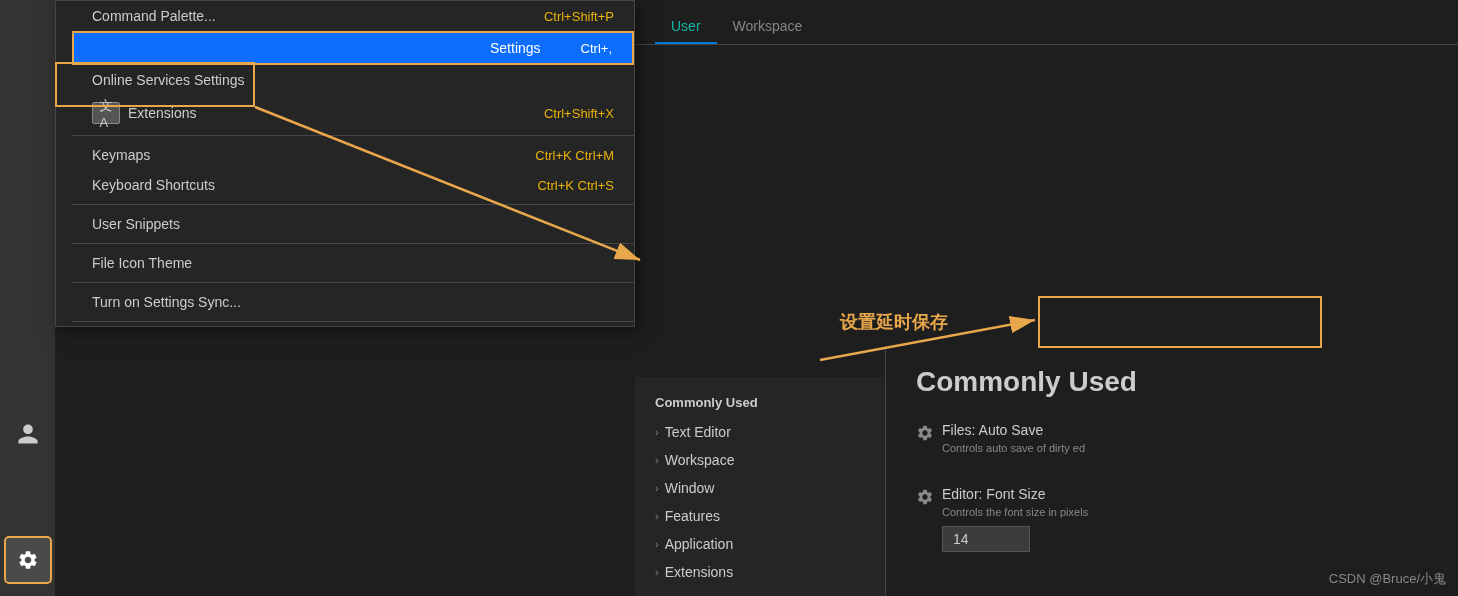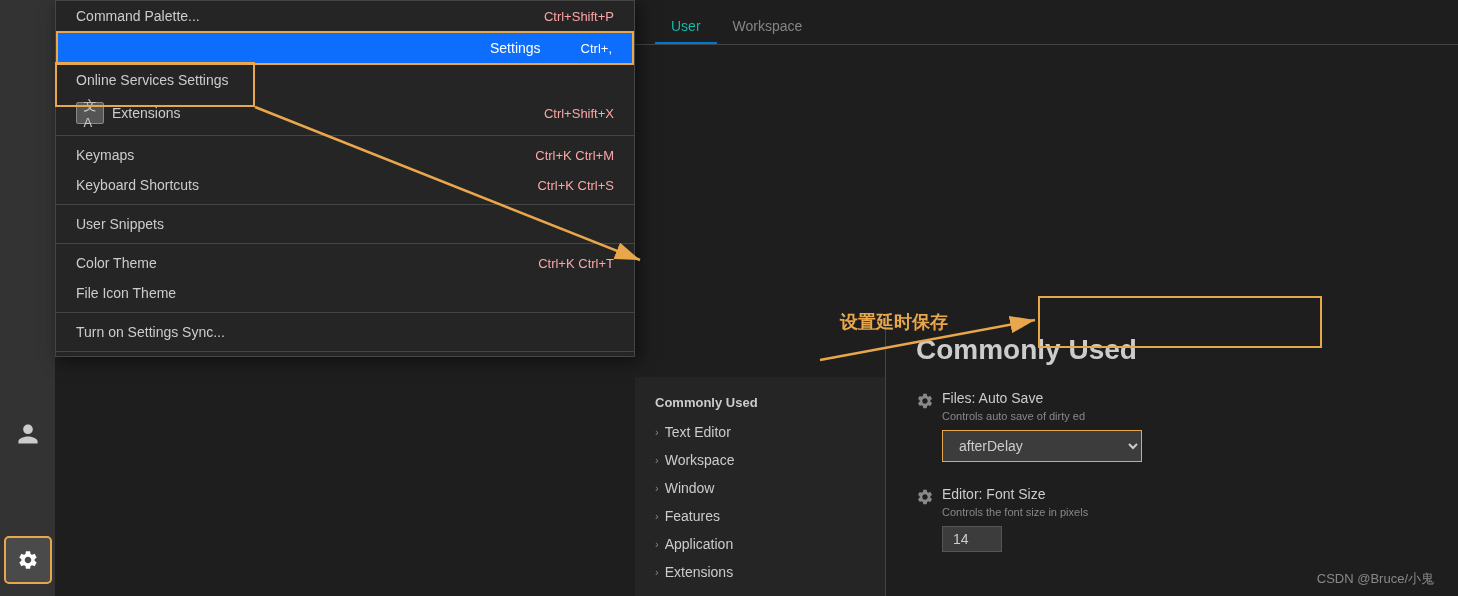--- a/index.html
+++ b/index.html
@@ -57,39 +57,40 @@
     
     .dropdown-menu {
       position: absolute;
       left: 55px;
       top: 0;
       width: 580px;
       background: #252526;
       border: 1px solid #454545;
       z-index: 100;
       box-shadow: 4px 4px 16px rgba(0,0,0,0.5);
+      padding-left: 16px;
     }
     .menu-item {
       display: flex;
       align-items: center;
       justify-content: space-between;
       padding: 7px 20px;
       color: #cccccc;
       font-size: 14px;
       cursor: pointer;
       white-space: nowrap;
     }
     .menu-item.highlighted {
       background: #0d6efd;
       color: #ffffff;
       border: 2px solid #e8a74b;
       justify-content: flex-end;
     }
     .menu-item .shortcut {
-      color: #fca5a5;
+      color: #eab308;
       font-size: 13px;
       margin-left: 40px;
     }
     .menu-item.highlighted .shortcut {
       color: #ffffff;
     }
     .menu-separator {
       height: 1px;
       background: #454545;
       margin: 4px 0;
@@ -221,21 +222,21 @@
       font-size: 14px;
       min-width: 200px;
       cursor: pointer;
     }
     .input-box {
       background: #3c3c3c;
       color: #cccccc;
       border: 1px solid #555;
       padding: 4px 10px;
       font-size: 14px;
-      width: 60px;
+      width: 88px;
     }
     .setting-row {
       display: flex;
       align-items: flex-start;
     }
     .setting-gear {
       margin-top: 2px;
       margin-right: 8px;
     }
 
@@ -268,21 +269,21 @@
       position: absolute;
       left: 635px;
       top: 0;
       right: 0;
       bottom: 0;
     }
 
     .csdn-watermark {
       position: absolute;
       bottom: 8px;
-      right: 24px;
+      right: 12px;
       color: #888;
       font-size: 13px;
       z-index: 300;
     }
   </style>
 </head>
 <body>
 
 <div class="sidebar">
   <div style="flex:1; display:flex; flex-direction:column; align-items:center; padding-top:60px; gap:4px;">
@@ -339,26 +340,20 @@
     </span>
     <span class="shortcut">Ctrl+K Ctrl+S</span>
   </div>
   <div class="menu-separator"></div>
   <div class="menu-item">
     <span class="menu-item-left">
       <span>User Snippets</span>
     </span>
   </div>
   <div class="menu-separator"></div>
-  <div class="menu-item">
-    <span class="menu-item-left">
-      <span>Color Theme</span>
-    </span>
-    <span class="shortcut">Ctrl+K Ctrl+T</span>
-  </div>
   <div class="menu-item">
     <span class="menu-item-left">
       <span>File Icon Theme</span>
     </span>
   </div>
   <div class="menu-separator"></div>
   <div class="menu-item">
     <span class="menu-item-left">
       <span>Turn on Settings Sync...</span>
     </span>
@@ -413,28 +408,20 @@
       <div class="setting-item">
         <div class="setting-row">
           <div class="setting-gear">
             <svg width="18" height="18" viewBox="0 0 24 24" fill="#888">
               <path d="M19.14,12.94c0.04-0.3,0.06-0.61,0.06-0.94c0-0.32-0.02-0.64-0.07-0.94l2.03-1.58c0.18-0.14,0.23-0.41,0.12-0.61 l-1.92-3.32c-0.12-0.22-0.37-0.29-0.59-0.22l-2.39,0.96c-0.5-0.38-1.03-0.7-1.62-0.94L14.4,2.81c-0.04-0.24-0.24-0.41-0.48-0.41 h-3.84c-0.24,0-0.43,0.17-0.47,0.41L9.25,5.35C8.66,5.59,8.12,5.92,7.63,6.29L5.24,5.33c-0.22-0.08-0.47,0-0.59,0.22L2.74,8.87 C2.62,9.08,2.66,9.34,2.86,9.48l2.03,1.58C4.84,11.36,4.8,11.69,4.8,12s0.02,0.64,0.07,0.94l-2.03,1.58 c-0.18,0.14-0.23,0.41-0.12,0.61l1.92,3.32c0.12,0.22,0.37,0.29,0.59,0.22l2.39-0.96c0.5,0.38,1.03,0.7,1.62,0.94l0.36,2.54 c0.05,0.24,0.24,0.41,0.48,0.41h3.84c0.24,0,0.44-0.17,0.47-0.41l0.36-2.54c0.59-0.24,1.13-0.56,1.62-0.94l2.39,0.96 c0.22,0.08,0.47,0,0.59-0.22l1.92-3.32c0.12-0.22,0.07-0.47-0.12-0.61L19.14,12.94z M12,15.6c-1.98,0-3.6-1.62-3.6-3.6 s1.62-3.6,3.6-3.6s3.6,1.62,3.6,3.6S13.98,15.6,12,15.6z"></path>
             </svg>
           </div>
           <div>
             <div class="setting-label">Files: <strong>Auto Save</strong></div>
             <div class="setting-desc">Controls auto save of dirty ed</div>
-            <div class="setting-control">
-              <select class="select-box">
-                <option>afterDelay</option>
-                <option>off</option>
-                <option>onFocusChange</option>
-                <option>onWindowChange</option>
-              </select>
-            </div>
           </div>
         </div>
       </div>
 
       <div class="setting-item">
         <div class="setting-row">
           <div class="setting-gear">
             <svg width="18" height="18" viewBox="0 0 24 24" fill="#888">
               <path d="M19.14,12.94c0.04-0.3,0.06-0.61,0.06-0.94c0-0.32-0.02-0.64-0.07-0.94l2.03-1.58c0.18-0.14,0.23-0.41,0.12-0.61 l-1.92-3.32c-0.12-0.22-0.37-0.29-0.59-0.22l-2.39,0.96c-0.5-0.38-1.03-0.7-1.62-0.94L14.4,2.81c-0.04-0.24-0.24-0.41-0.48-0.41 h-3.84c-0.24,0-0.43,0.17-0.47,0.41L9.25,5.35C8.66,5.59,8.12,5.92,7.63,6.29L5.24,5.33c-0.22-0.08-0.47,0-0.59,0.22L2.74,8.87 C2.62,9.08,2.66,9.34,2.86,9.48l2.03,1.58C4.84,11.36,4.8,11.69,4.8,12s0.02,0.64,0.07,0.94l-2.03,1.58 c-0.18,0.14-0.23,0.41-0.12,0.61l1.92,3.32c0.12,0.22,0.37,0.29,0.59,0.22l2.39-0.96c0.5,0.38,1.03,0.7,1.62,0.94l0.36,2.54 c0.05,0.24,0.24,0.41,0.48,0.41h3.84c0.24,0,0.44-0.17,0.47-0.41l0.36-2.54c0.59-0.24,1.13-0.56,1.62-0.94l2.39,0.96 c0.22,0.08,0.47,0,0.59-0.22l1.92-3.32c0.12-0.22,0.07-0.47-0.12-0.61L19.14,12.94z M12,15.6c-1.98,0-3.6-1.62-3.6-3.6 s1.62-3.6,3.6-3.6s3.6,1.62,3.6,3.6S13.98,15.6,12,15.6z"></path>
             </svg>

